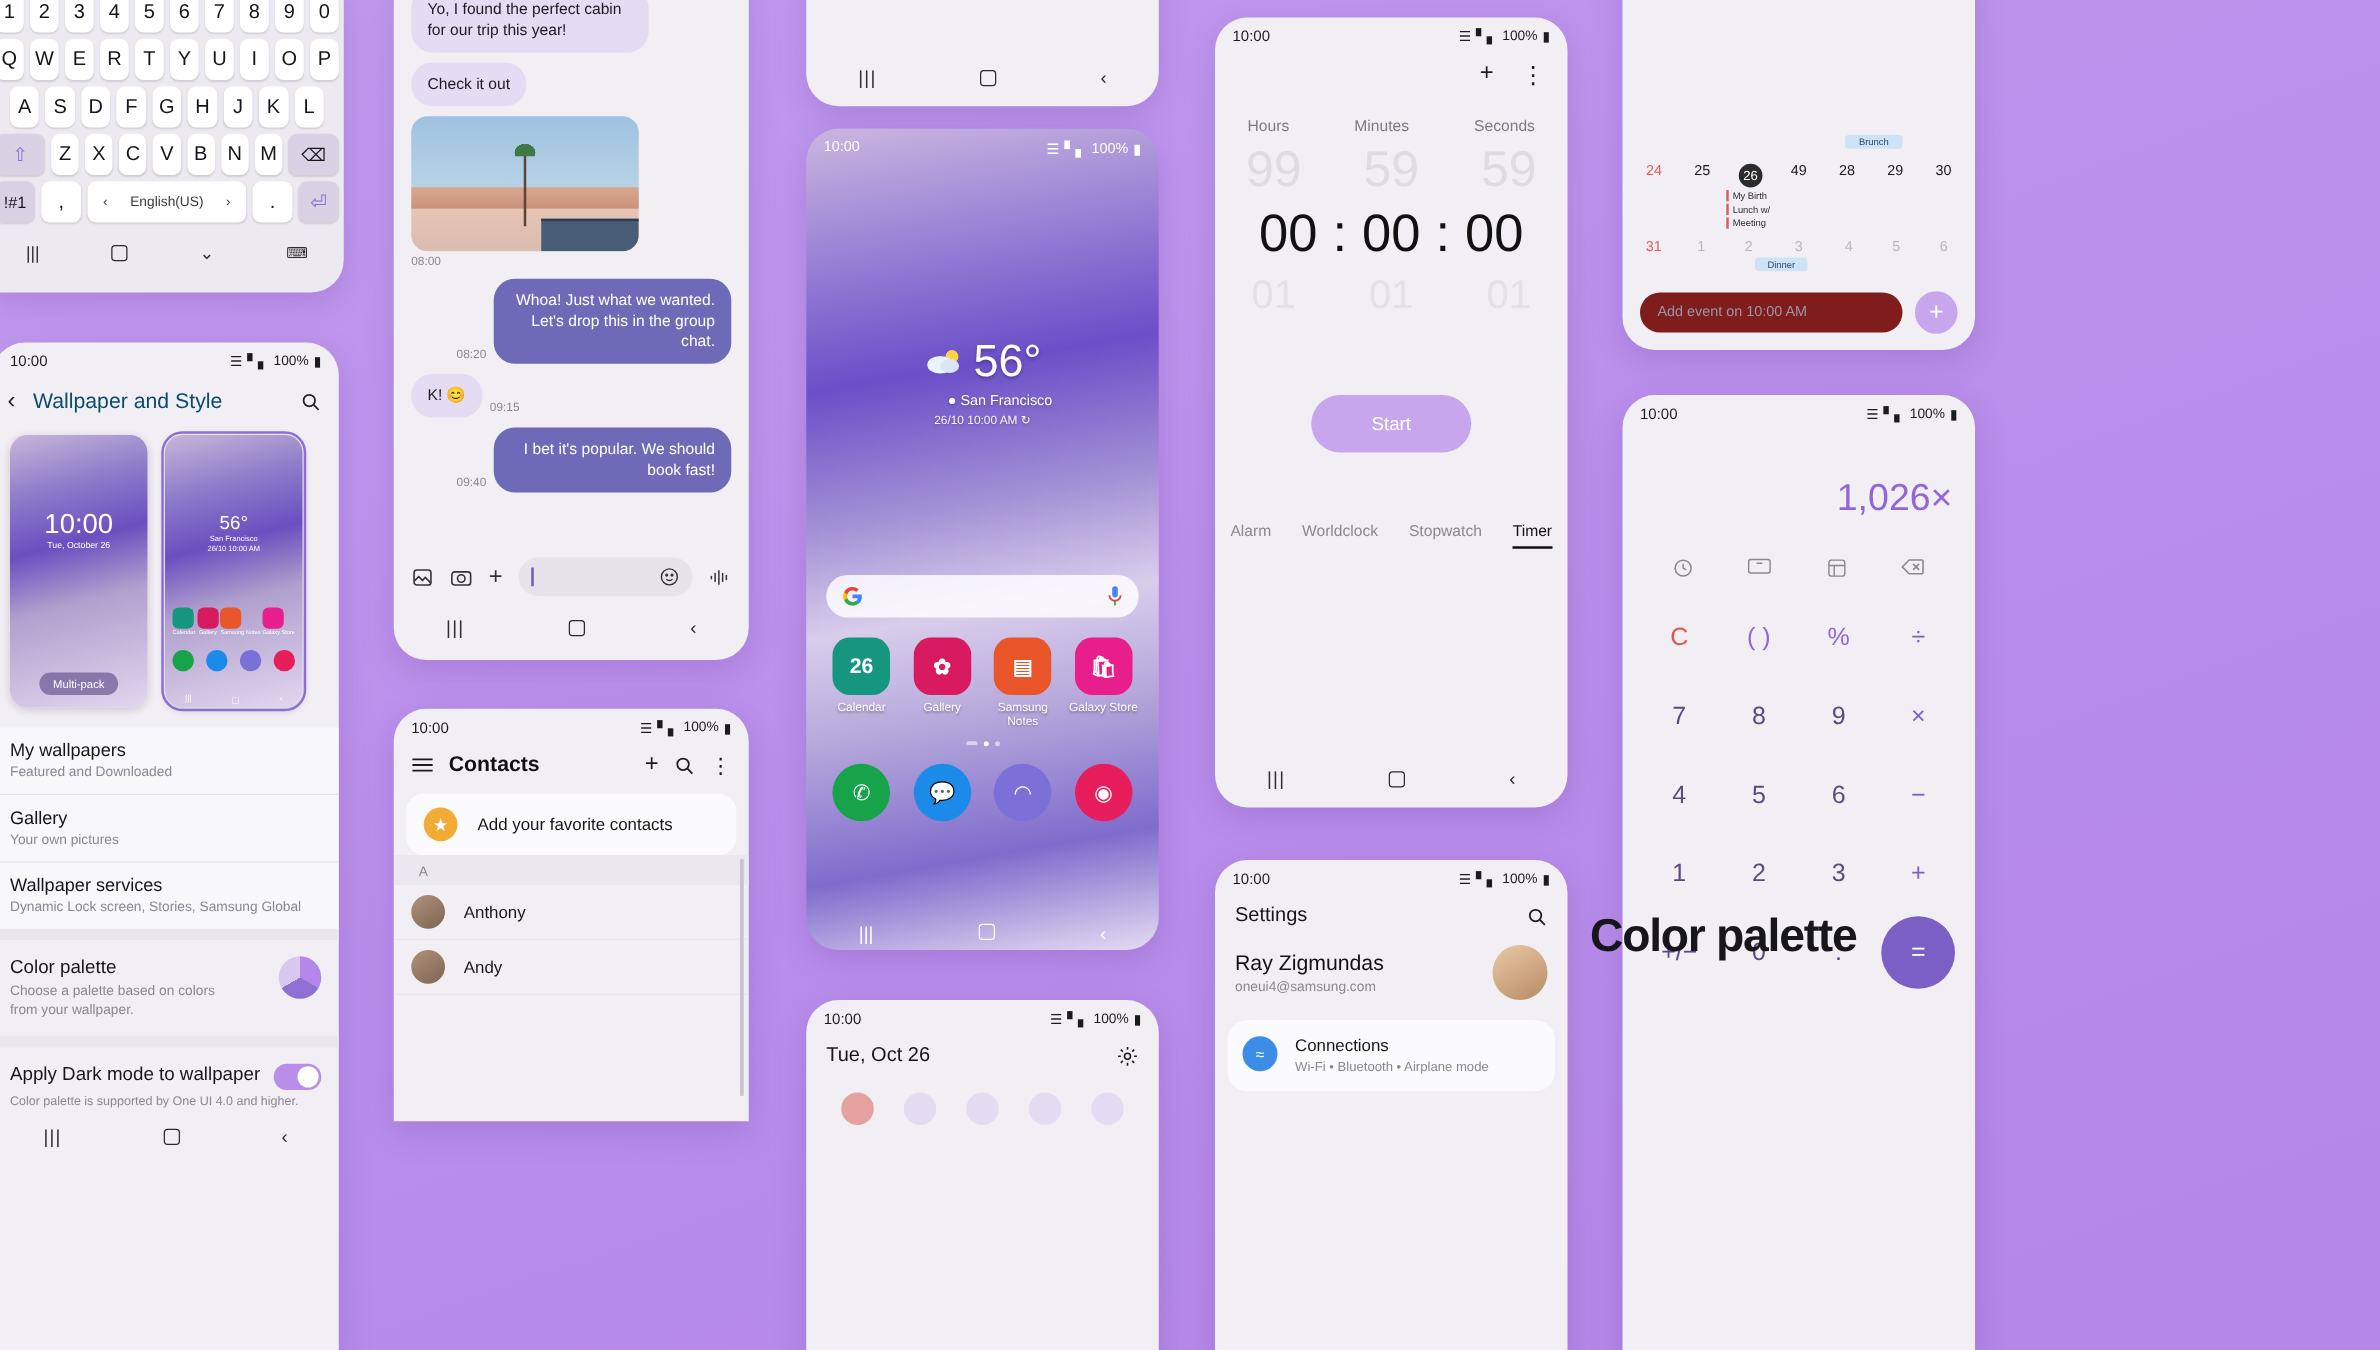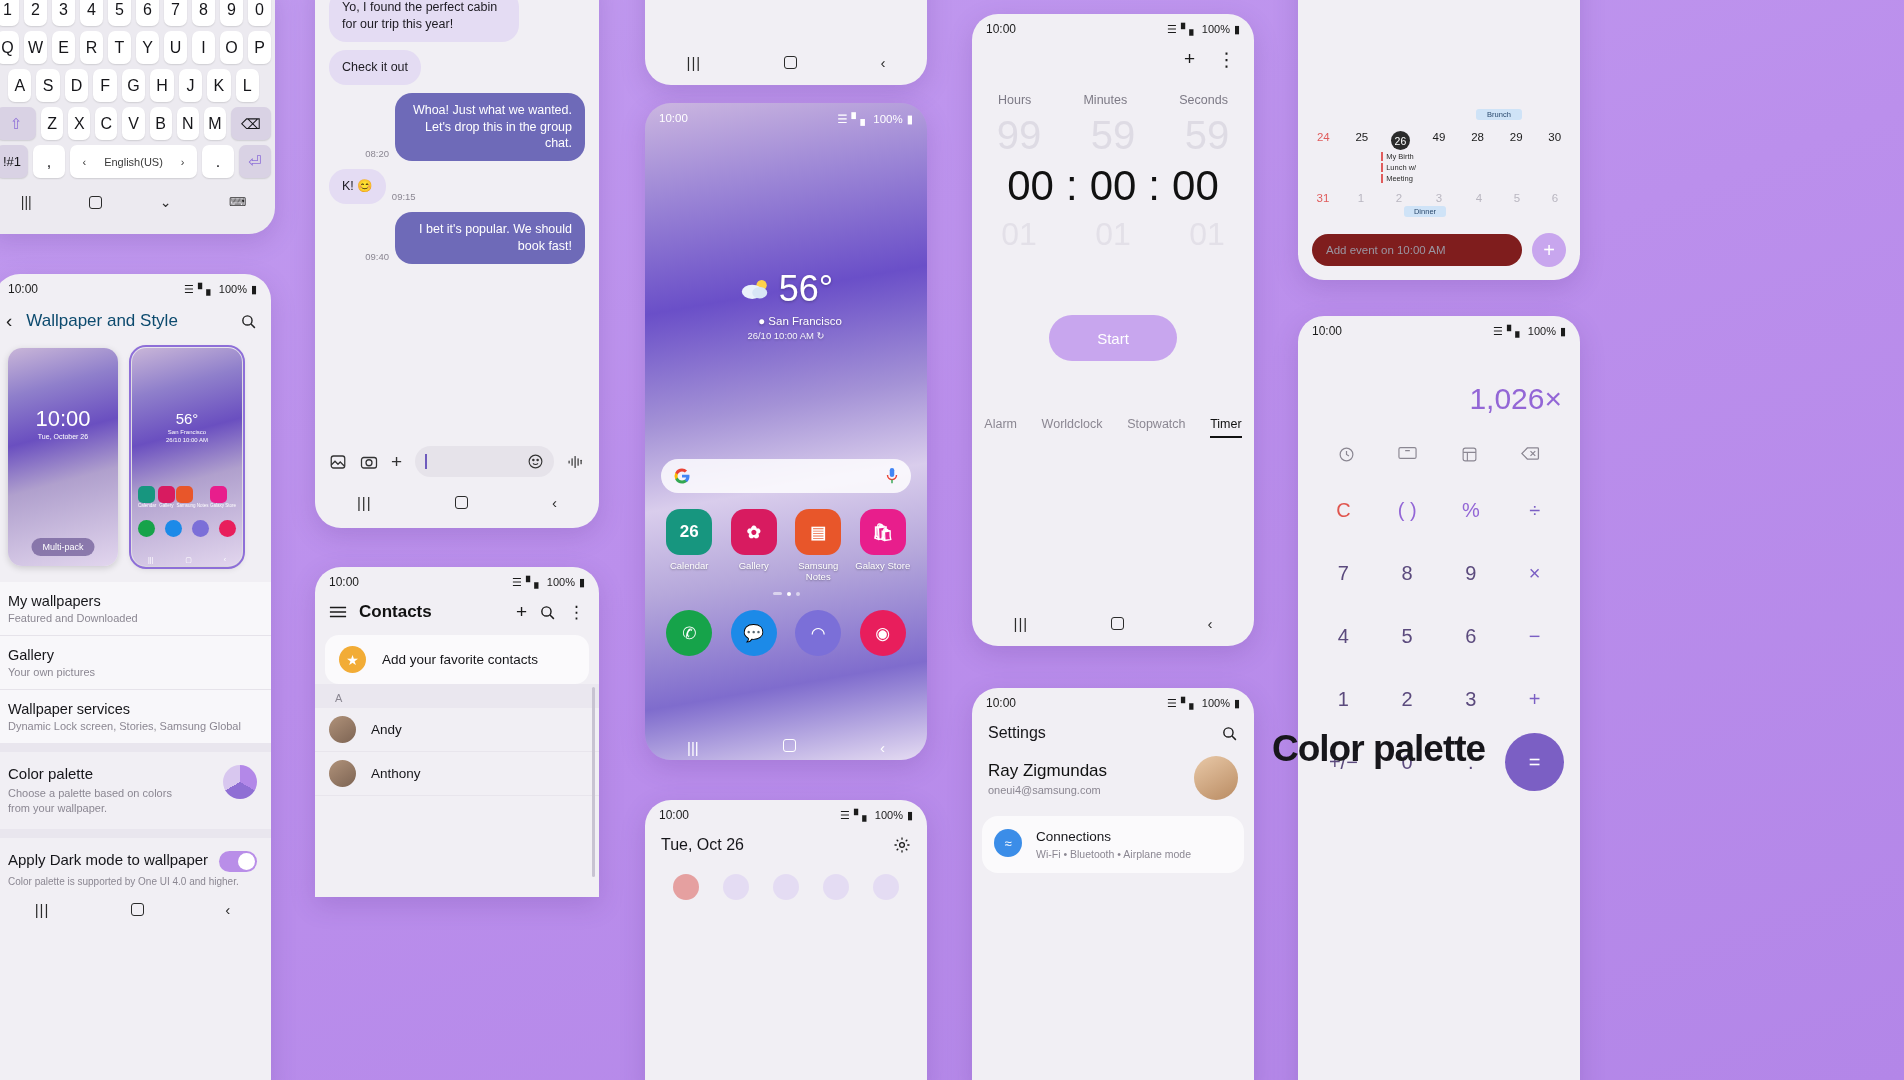--- a/index.html
+++ b/index.html
@@ -468,20 +468,28 @@
         <div class="line-in">
           <div style="display: flex; align-items: flex-end; gap: 6px; justify-content: flex-start;">
             <div class="bub in">Yo, I found the perfect cabin for our trip this year!</div>
           </div>
         </div>
         <div class="line-in">
           <div style="display: flex; align-items: flex-end; gap: 6px; justify-content: flex-start;">
             <div class="bub in">Check it out</div>
           </div>
         </div>
+        <div class="line-in">
+          <div class="chatimg">
+            <div class="palm"></div>
+            <div class="palmtop"></div>
+            <div class="chatwin"></div>
+          </div>
+          <div class="ts" style="margin-top: 3px; margin-bottom: 8px;">08:00</div>
+        </div>
         <div class="line-out">
           <div style="display: flex; align-items: flex-end; gap: 6px; justify-content: flex-end;">
             <span class="ts" style="margin-bottom: 10px;">08:20</span>
             <div class="bub out">Whoa! Just what we wanted. Let's drop this in the group chat.</div>
           </div>
         </div>
         <div class="line-in">
           <div style="display: flex; align-items: flex-end; gap: 6px; justify-content: flex-start;">
             <div class="bub in">K! 😊</div>
             <span class="ts" style="margin-bottom: 10px;">09:15</span>
@@ -567,25 +575,25 @@
       <span style="font-size:17px;color:#1b1b1b;">⋮</span>
     </div>
     <div class="fav">
       <div class="star">★</div>
       <span class="l">Add your favorite contacts</span>
     </div>
     <div class="sect">A</div>
     <div id="contactList">
         <div class="crow">
           <div class="av"></div>
-          <span class="n">Andy</span>
+          <span class="n">Anthony</span>
         </div>
         <div class="crow">
           <div class="av"></div>
-          <span class="n">Anthony</span>
+          <span class="n">Andy</span>
         </div>
       </div>
     <div class="scrollidx"></div>
   </div>
 
   <div class="panel" id="homeTop">
     <div class="navbar" style="position:absolute;bottom:6px;left:0;right:0;">
       <span class="nb">|||</span>
       <span class="sq"></span>
       <span>‹</span>

